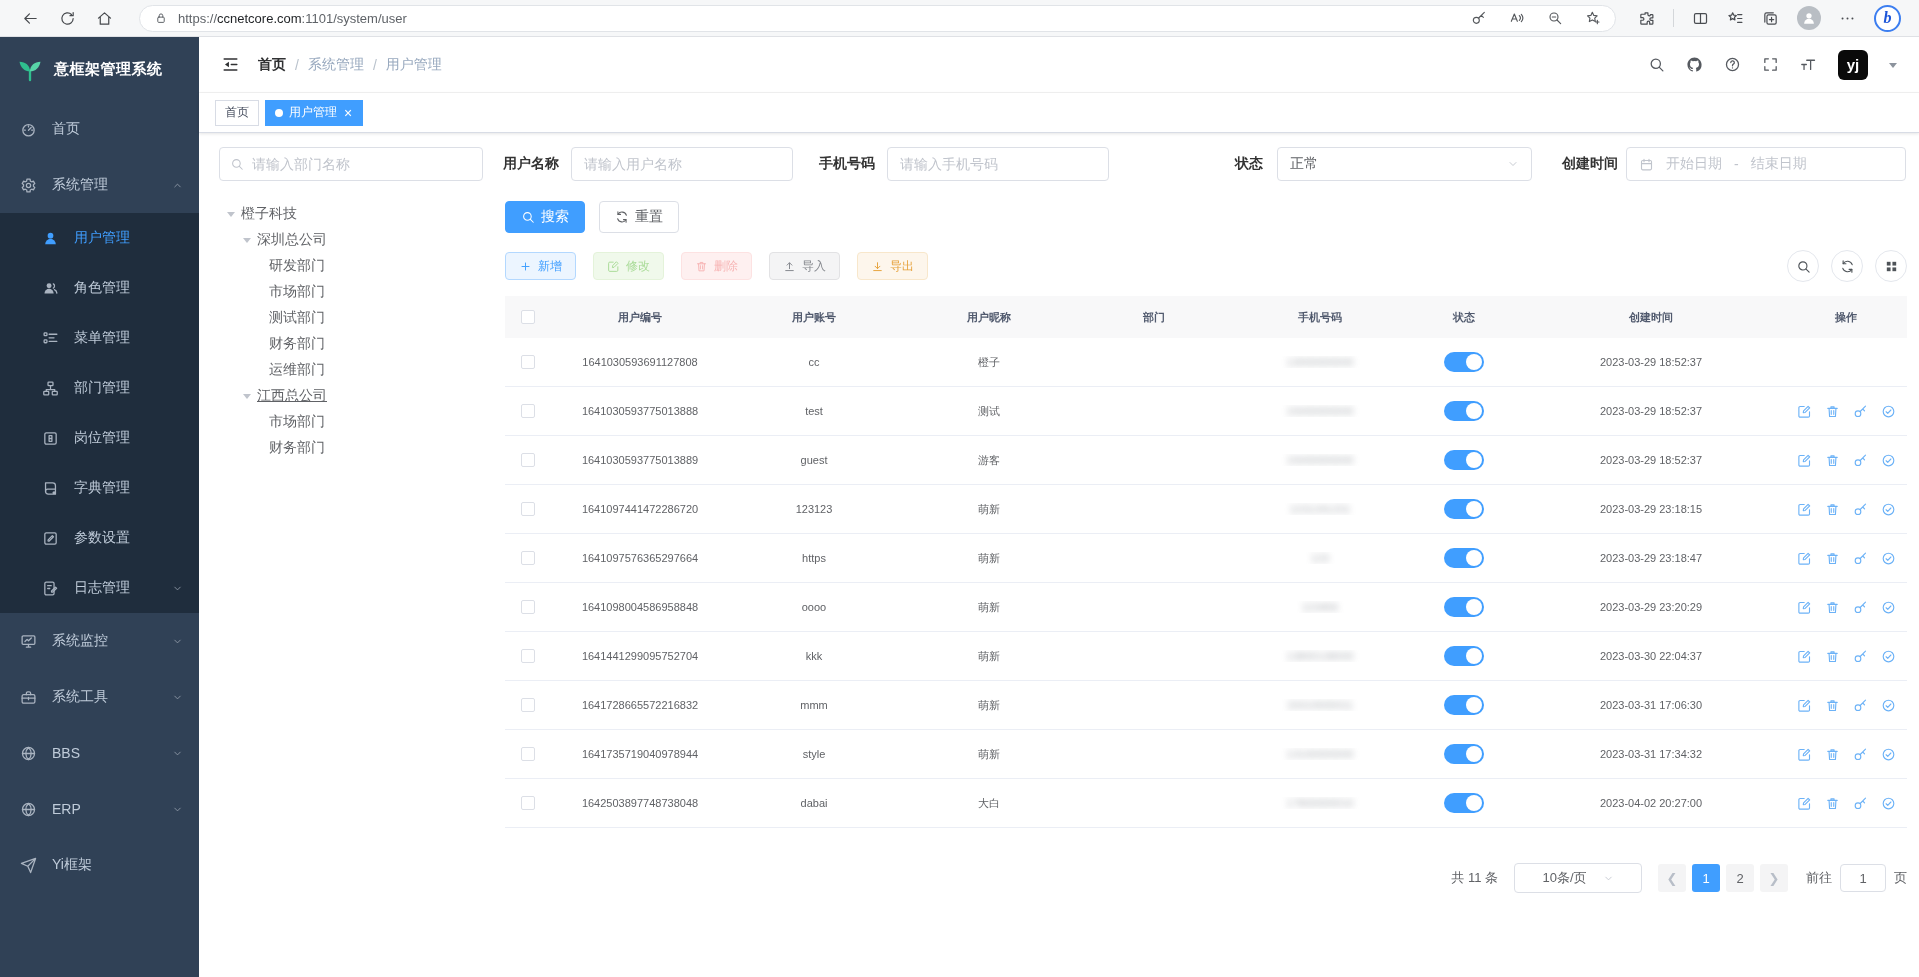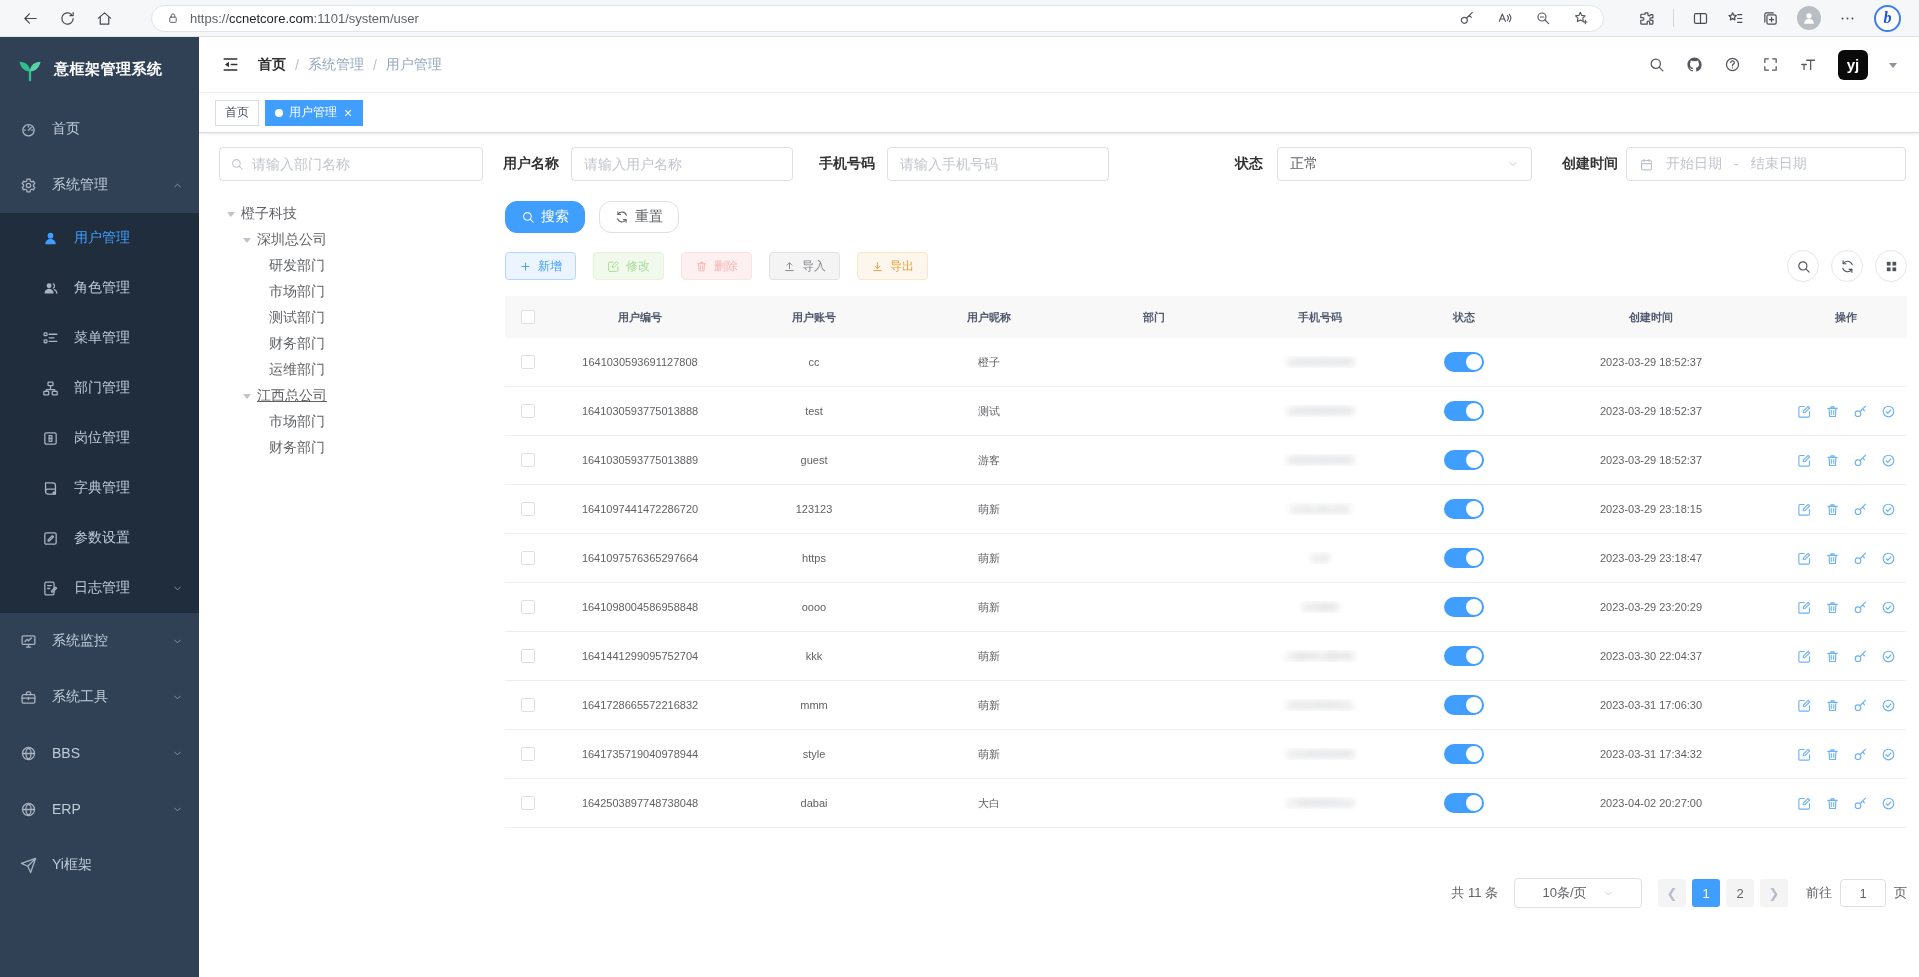--- a/index.html
+++ b/index.html
@@ -2,21 +2,21 @@
 <html><head>
 <meta charset="utf-8">
 <style>
   * { box-sizing: border-box; margin: 0; padding: 0; }
   html,body { width:1919px; height:977px; overflow:hidden; background:#fff;
     font-family:"Liberation Sans","DejaVu Sans",sans-serif; }
   .ic svg,.opbtn svg,.bic svg{display:block;width:100%;height:100%;fill:none;stroke:currentColor;stroke-width:1.8;stroke-linecap:round;stroke-linejoin:round}
   .ic,.bic,.opbtn{display:inline-flex;flex-shrink:0}
 
   
-  .browser{height:37px;background:#f6f7f8;border-bottom:1px solid #dfe1e5;display:flex;align-items:center;padding:0 14px;gap:20px}
+  .browser{height:37px;background:#f6f7f8;border-bottom:1px solid #dfe1e5;display:flex;align-items:center;padding:0 14px;gap:8px}
   .nav-group{display:flex;gap:20px;padding:0 8px;align-items:center}
   .bic{width:17px;height:17px;color:#46494d}
   .bic svg{stroke-width:1.7}
   .url-pill{flex:1;height:27px;background:#fff;border:1px solid #e1e4e8;border-radius:14px;display:flex;align-items:center;padding:0 14px;gap:10px;margin:0 10px}
   .url{font-size:13px;color:#5f6368;white-space:nowrap}
   .u-host{color:#1e2124}
   .pill-icons{margin-left:auto;display:flex;gap:22px;align-items:center}
   .pill-icons .bic{width:16px;height:16px;color:#55585c}
   .b-right{display:flex;align-items:center;gap:18px;padding:0 4px}
   .b-right .bic{width:17px;height:17px;color:#4a4d52}
@@ -76,21 +76,21 @@
   .ml8{margin-left:8px}.ml12{margin-left:12px}.ml14{margin-left:14px}.ml20{margin-left:20px}.ml26{margin-left:26px}.ml30{margin-left:30px}.ml126{margin-left:126px}
 
   .body-row{display:flex;gap:20px;margin-top:20px}
   .tree-col{width:266px;flex-shrink:0;padding-left:6px}
   .tree-node{height:26px;display:flex;align-items:center;font-size:14px;color:#606266;cursor:pointer}
   .tcaret{width:0;height:0;border:4px solid transparent;border-top:5px solid #c0c4cc;margin:4px 6px 0 0}
   .tspacer{width:10px}
   .main-col{flex:1;min-width:0}
 
   .btn-row1{display:flex;gap:14px}
-  .btn{height:32px;border-radius:12px;font-size:14px;display:inline-flex;align-items:center;gap:6px;padding:0 15px;border:1px solid #dcdfe6;background:#fff;color:#606266;cursor:pointer;font-family:inherit}
+  .btn{height:32px;border-radius:4px;font-size:14px;display:inline-flex;align-items:center;gap:6px;padding:0 15px;border:1px solid #dcdfe6;background:#fff;color:#606266;cursor:pointer;font-family:inherit}
   .btn.primary{background:#409eff;border-color:#409eff;color:#fff}
   .bi{width:14px;height:14px}
   .btn-row2{display:flex;gap:17px;margin-top:17px;align-items:center}
   .sbtn{height:28px;padding:0 13px;font-size:12px;border-radius:4px;display:inline-flex;align-items:center;gap:6px;border:1px solid;cursor:pointer;font-family:inherit}
   .sbtn .bi{width:13px;height:13px}
   .sbtn.add{background:#ecf5ff;border-color:#b3d8ff;color:#409eff}
   .sbtn.edit{background:#f0f9eb;border-color:#e4f3da;color:#a9db97}
   .sbtn.del{background:#fef0f0;border-color:#fde2e2;color:#f7b5b5}
   .sbtn.imp{background:#f4f4f5;border-color:#e2e2e4;color:#85888e}
   .sbtn.exp{background:#fdf6ec;border-color:#f8e7cb;color:#e6a23c}
@@ -103,21 +103,21 @@
   .t-head{height:42px;background:#f8f8f9;color:#515a6e;font-weight:bold}
   .t-row{height:49px;border-bottom:1px solid #ebeef5;color:#606266}
   .th,.td{text-align:center;overflow:hidden;white-space:nowrap}
   .checkbox{display:inline-block;width:14px;height:14px;border:1px solid #dcdfe6;border-radius:2px;background:#fff;cursor:pointer;vertical-align:middle}
   .switch{position:relative;display:inline-block;width:40px;height:20px;border-radius:10px;background:#409eff;cursor:pointer;vertical-align:middle}
   .switch .knob{position:absolute;right:2px;top:2px;width:16px;height:16px;border-radius:50%;background:#fff}
   .blur{filter:blur(3px);opacity:.6;color:#7d828a}
   .ops{display:flex;justify-content:center;gap:13px}
   .opbtn{width:15px;height:15px;color:#6cb2f7;cursor:pointer}
 
-  .pager{display:flex;align-items:center;justify-content:flex-end;margin-top:50px;font-size:13px;color:#606266}
+  .pager{display:flex;align-items:center;justify-content:flex-end;margin-top:35px;font-size:13px;color:#606266}
   .pg-total{margin-right:16px}
   .pg-size{width:128px;height:30px;border:1px solid #dcdfe6;border-radius:4px;display:flex;align-items:center;justify-content:center;gap:16px;color:#606266;cursor:pointer}
   .pg-size .chev-ic{width:11px;height:11px}
   .pg-group{display:flex;gap:6px;margin-left:16px;align-items:center}
   .pg-btn,.page{min-width:28px;height:28px;border-radius:3px;background:#f4f4f5;display:flex;align-items:center;justify-content:center;color:#606266;cursor:pointer;padding:0 4px}
   .pg-btn.arrow{color:#b8bec8;font-size:13px}
   .page.active{background:#409eff;color:#fff}
   .pg-goto{margin-left:18px}
   .pg-input{width:46px;height:28px;border:1px solid #dcdfe6;border-radius:4px;text-align:center;font-size:13px;color:#606266;margin:0 8px;outline:none}
 </style>

